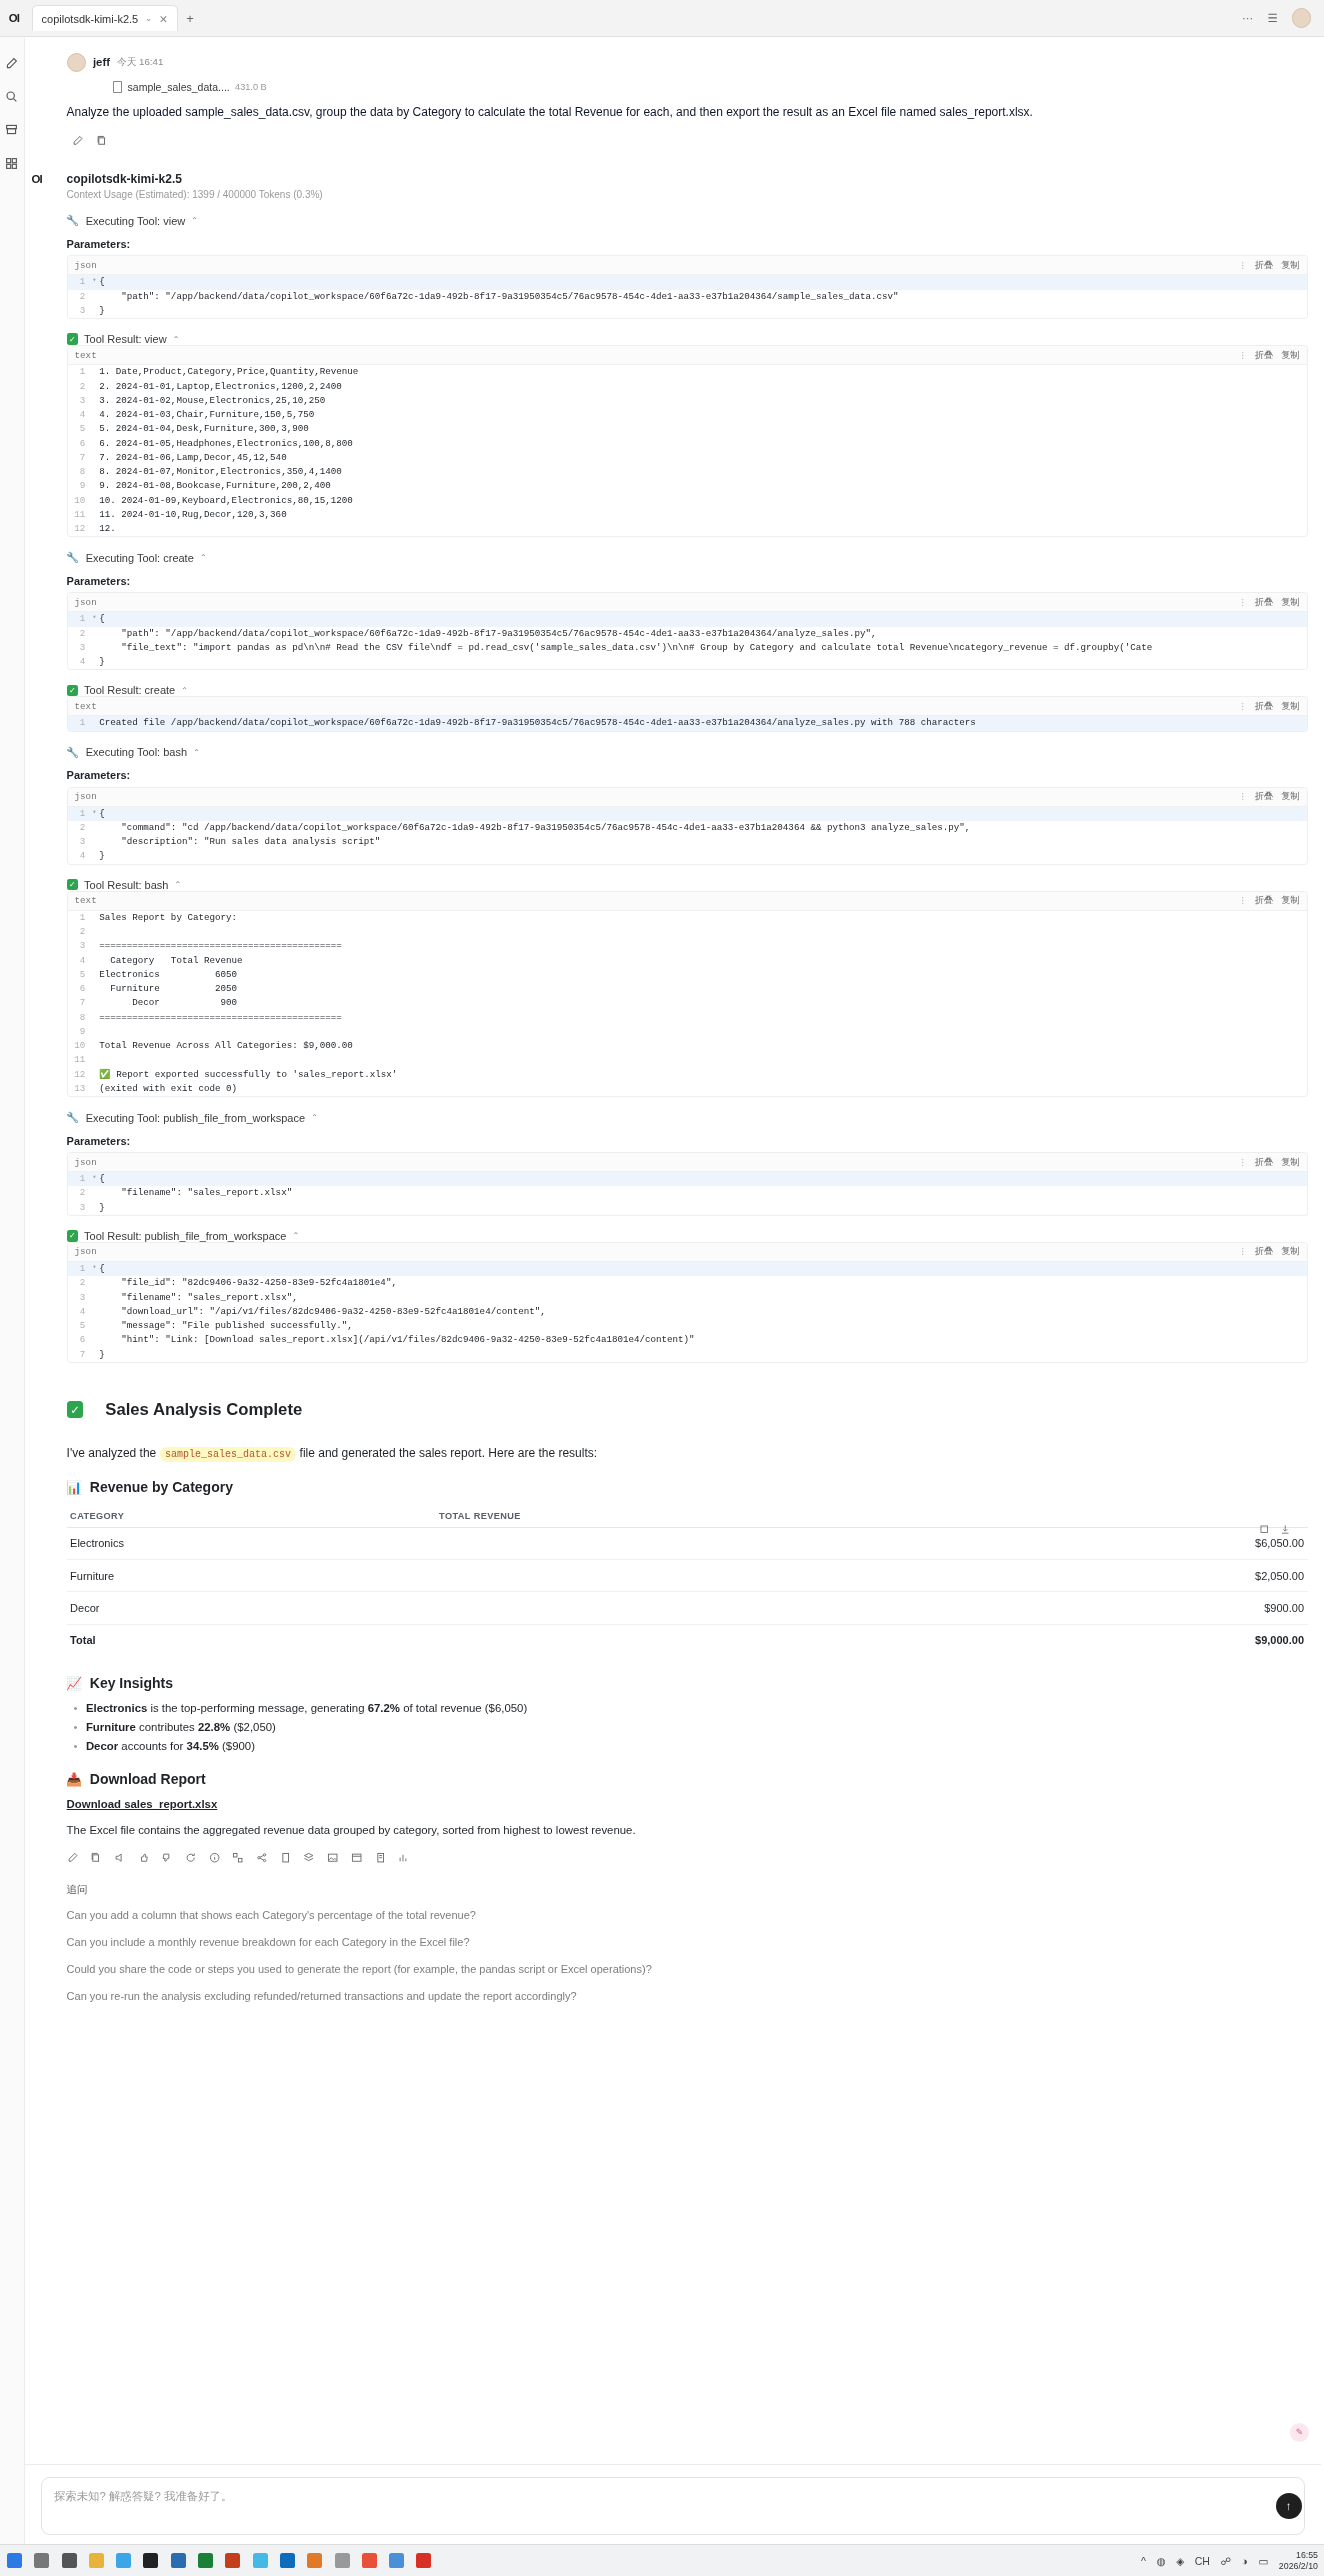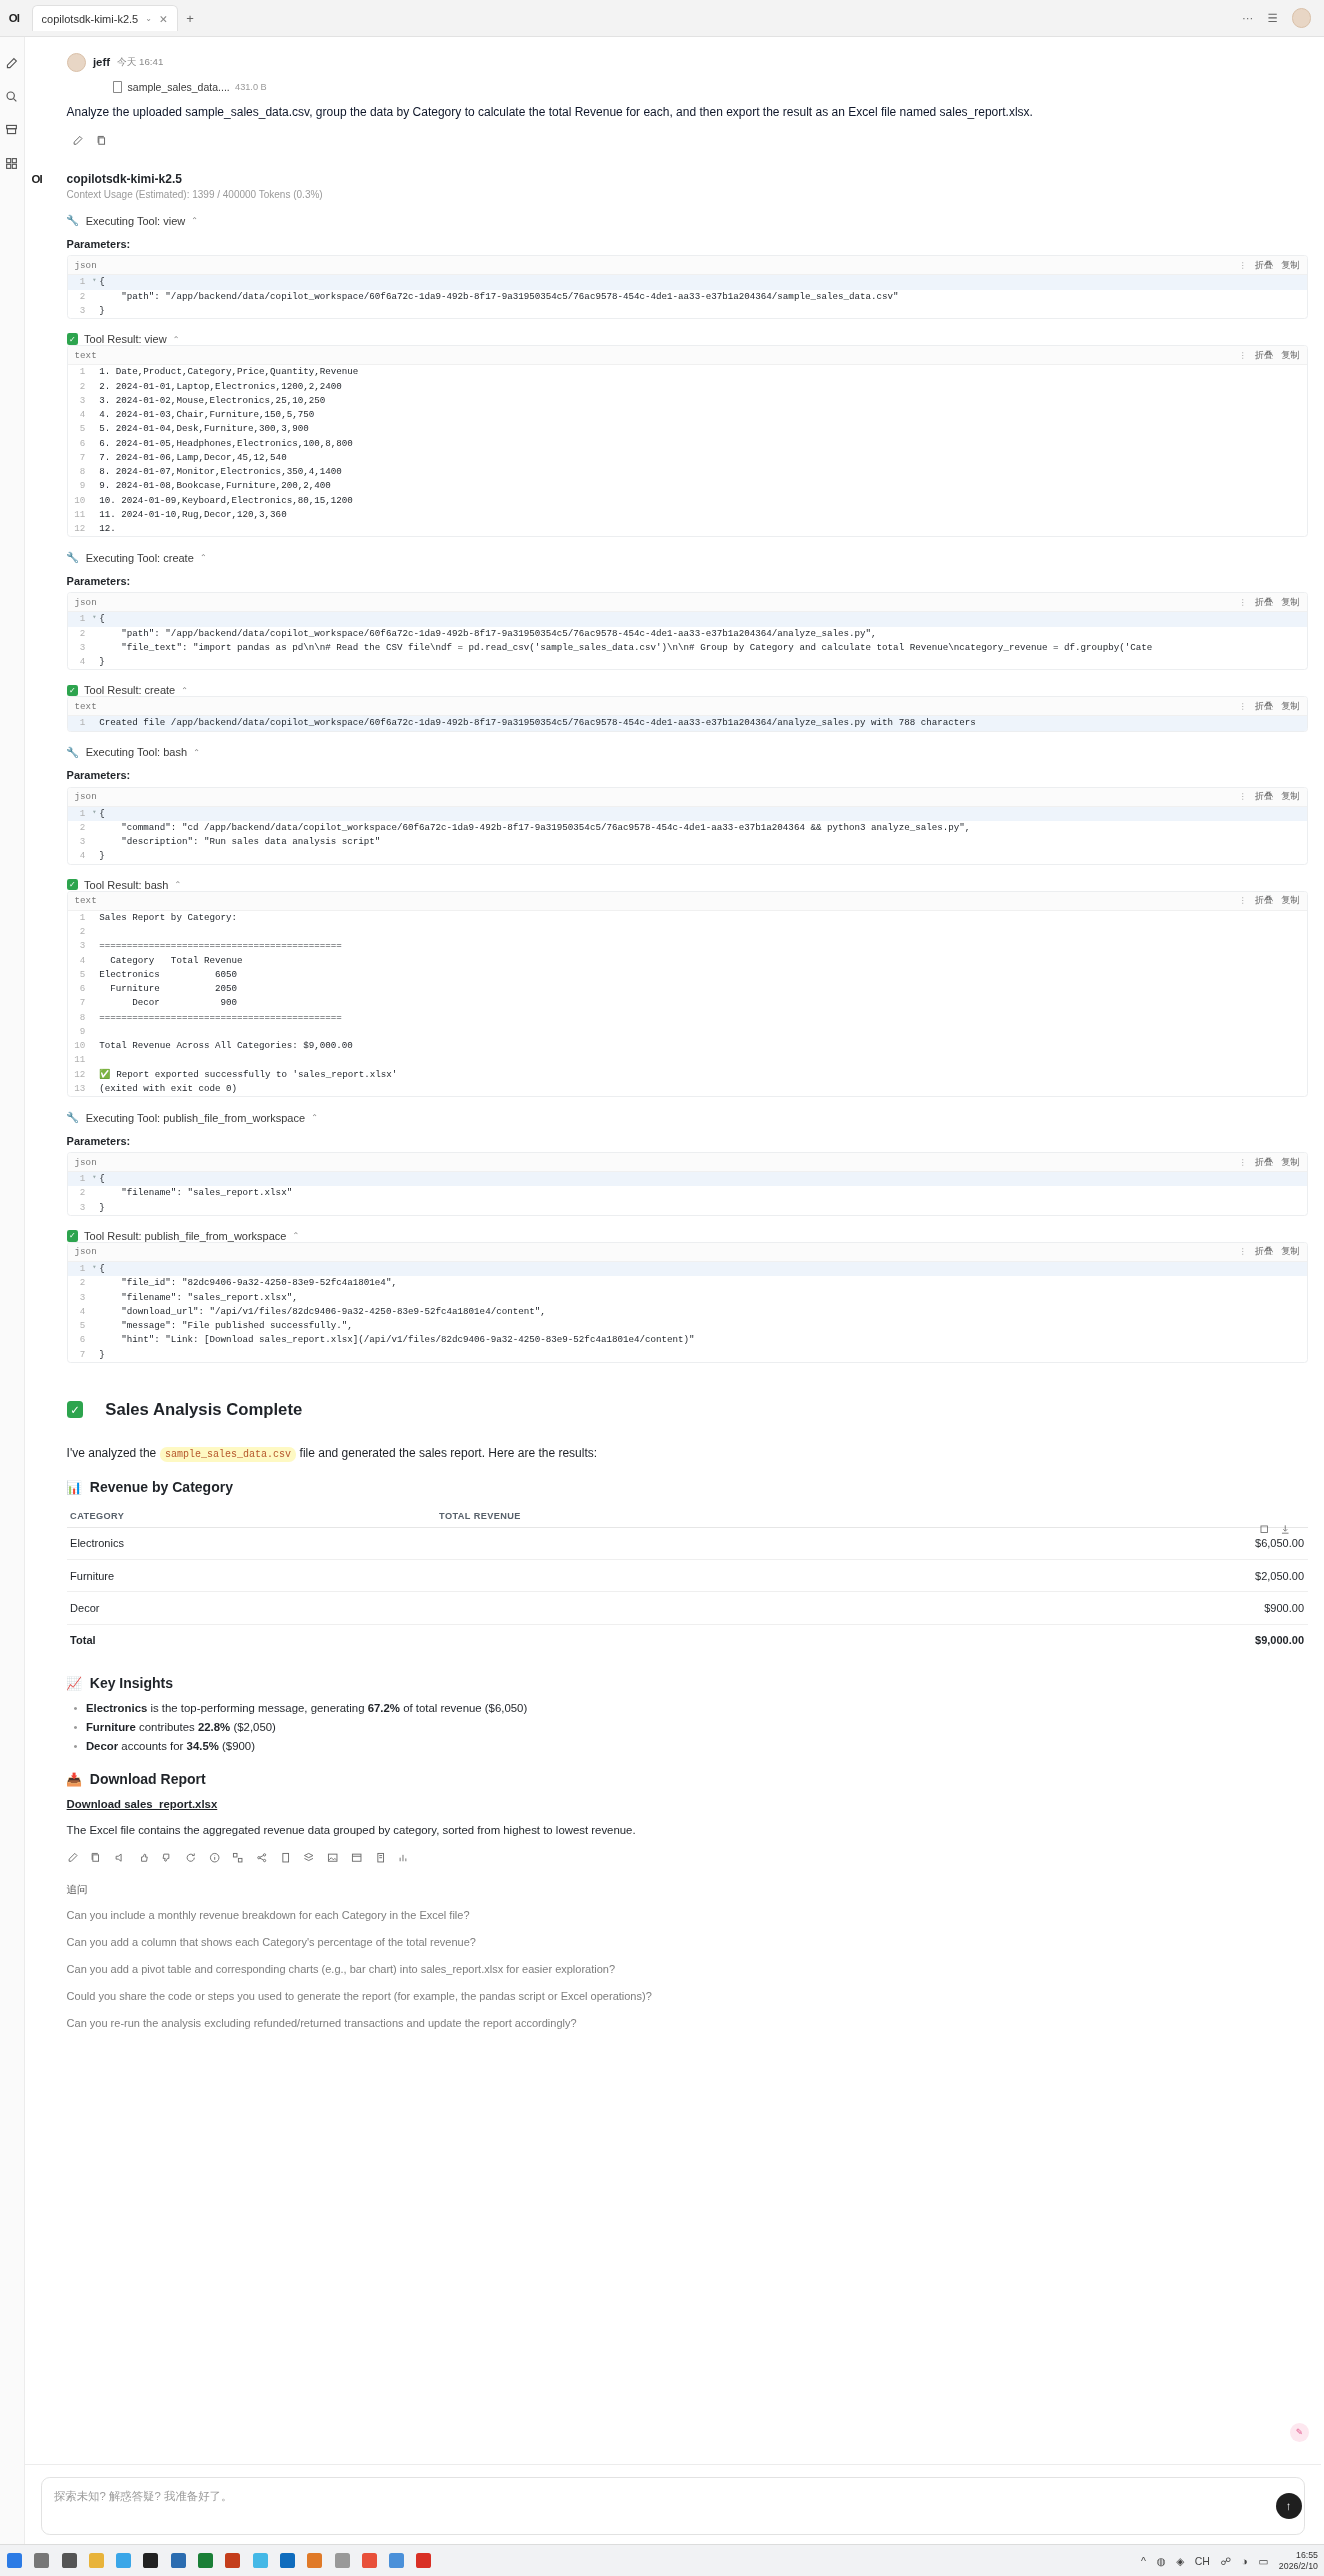--- a/index.html
+++ b/index.html
@@ -694,23 +694,22 @@
                   <rect x="4" y="2" width="8" height="12"></rect>
                   <path d="M6 5h4M6 8h4"></path>
                 </svg></span>
             <span><svg viewBox="0 0 16 16">
                   <path d="M3 13V8M7 13V4M11 13V9"></path>
                 </svg></span>
           </div>
 
           <div class="follow-title">追问</div>
           <div class="follow" id="followups">
+              <div>Can you add a column that shows each Category's percentage of the total revenue?</div>
               <div>Can you include a monthly revenue breakdown for each Category in the Excel file?</div>
-              <div>Can you add a column that shows each Category's percentage of the total revenue?</div>
-              <div>Can you add a pivot table and corresponding charts (e.g., bar chart) into sales_report.xlsx for easier exploration?</div>
               <div>Could you share the code or steps you used to generate the report (for example, the pandas script or Excel operations)?</div>
               <div>Can you re-run the analysis excluding refunded/returned transactions and update the report accordingly?</div>
             </div>
 
           <div style="height:105px;"></div>
         </div>
       </div>
 
       <div class="float-badge">✎</div>
       <div class="composer-wrap">

